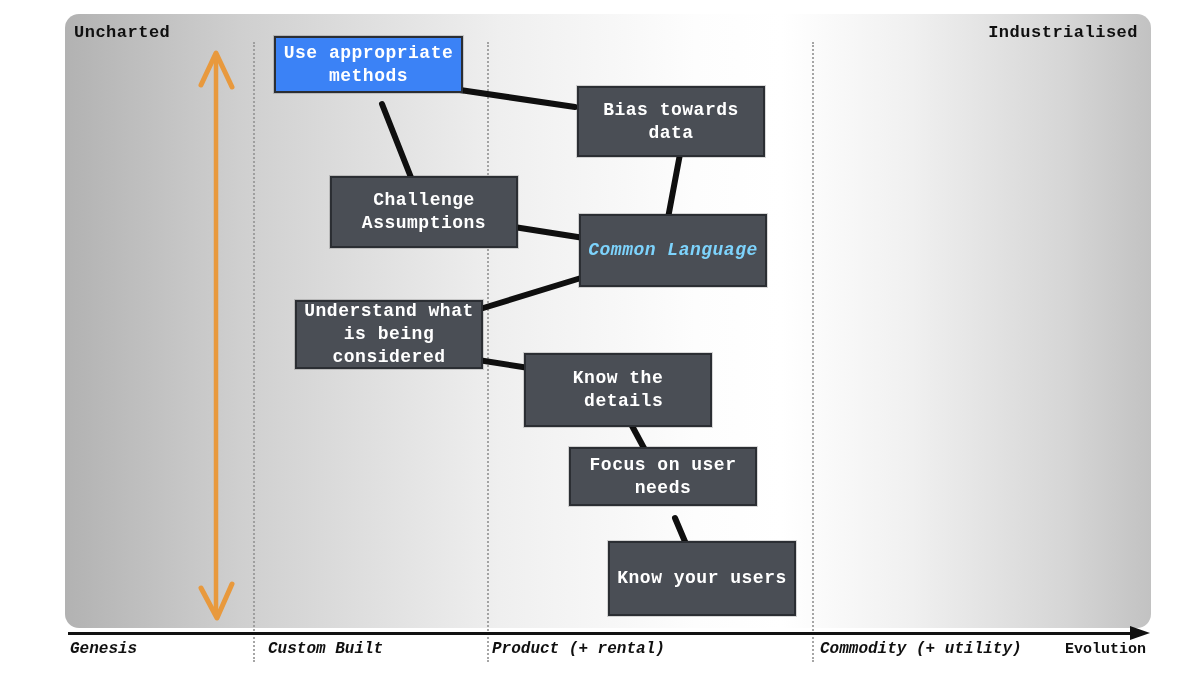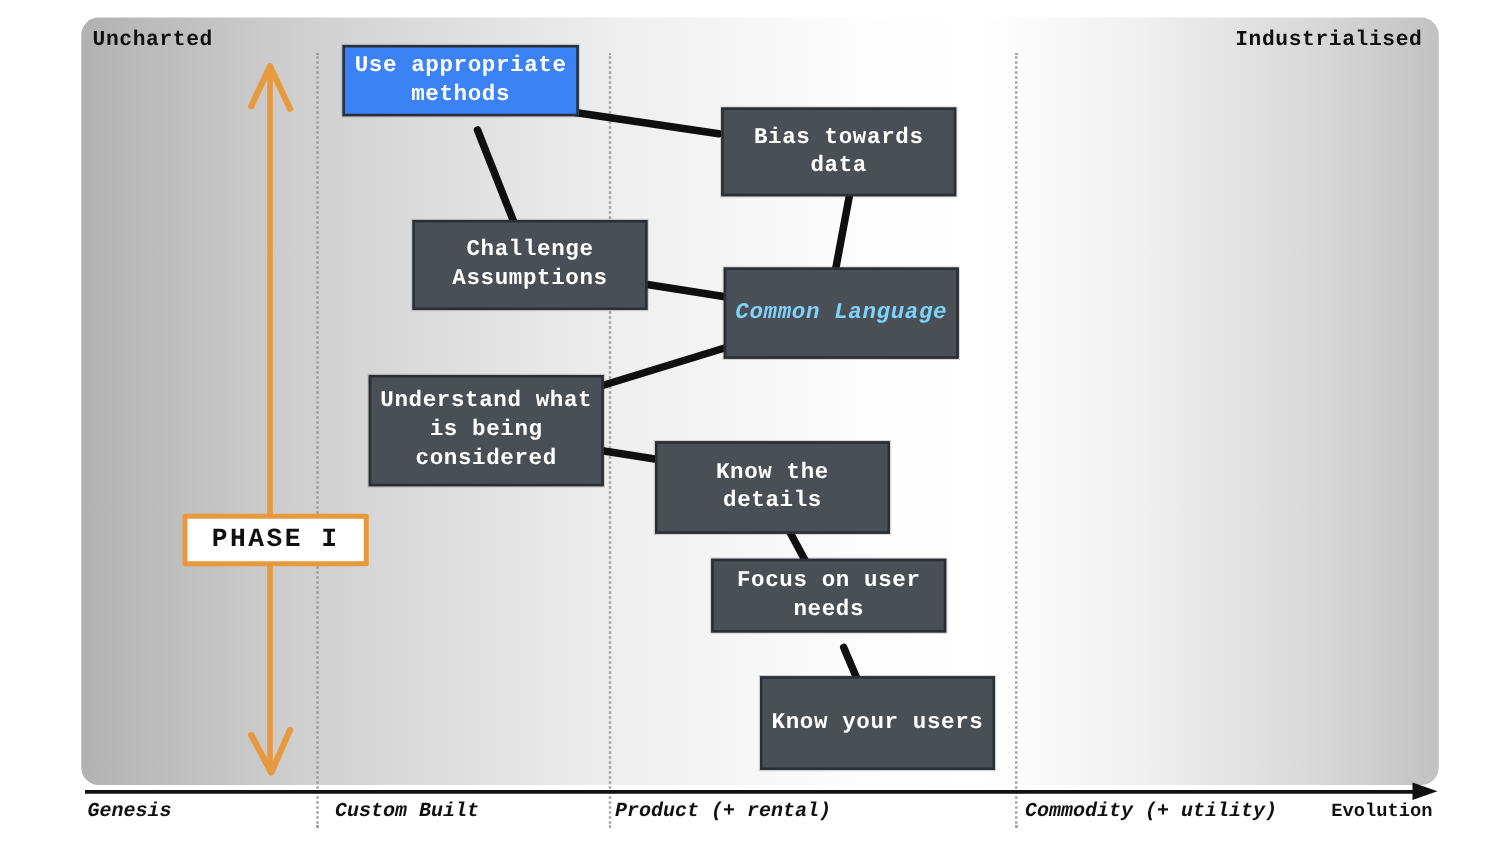--- a/index.html
+++ b/index.html
@@ -82,31 +82,30 @@
     </svg>
 
   <div id="nodes">
       <div class="node" style="left: 274px; top: 36px; width: 189px; height: 57px; background: #3b82f6; border-color: rgb(43, 46, 51); color: rgb(255, 255, 255);">Use appropriate
 methods</div>
       <div class="node" style="left: 577px; top: 86px; width: 188px; height: 71px; background: rgb(74, 78, 85); border-color: rgb(43, 46, 51); color: rgb(255, 255, 255);">Bias towards
 data</div>
       <div class="node" style="left: 330px; top: 176px; width: 188px; height: 72px; background: rgb(74, 78, 85); border-color: rgb(43, 46, 51); color: rgb(255, 255, 255);">Challenge
 Assumptions</div>
       <div class="node" style="left: 579px; top: 214px; width: 188px; height: 73px; background: rgb(74, 78, 85); border-color: rgb(43, 46, 51); color: #7dd3fc; font-style: italic;">Common Language</div>
-      <div class="node" style="left: 295px; top: 300px; width: 188px; height: 89px; background: rgb(74, 78, 85); border-color: rgb(43, 46, 51); color: rgb(255, 255, 255);">Understand what
+      <div class="node" style="left: 295px; top: 300px; width: 188px; height: 69px; background: rgb(74, 78, 85); border-color: rgb(43, 46, 51); color: rgb(255, 255, 255);">Understand what
 is being
 considered</div>
-      <div class="node" style="left: 524px; top: 353px; width: 188px; height: 74px; background: rgb(74, 78, 85); border-color: rgb(43, 46, 51); color: rgb(255, 255, 255);">Know the
+      <div class="node" style="left: 524px; top: 353px; width: 188px; height: 74px; background: rgb(74, 78, 85); border-color: rgb(43, 46, 51); color: rgb(255, 255, 255); text-align: right;">Know the
 details</div>
       <div class="node" style="left: 569px; top: 447px; width: 188px; height: 59px; background: rgb(74, 78, 85); border-color: rgb(43, 46, 51); color: rgb(255, 255, 255);">Focus on user
 needs</div>
       <div class="node" style="left: 608px; top: 541px; width: 188px; height: 75px; background: rgb(74, 78, 85); border-color: rgb(43, 46, 51); color: rgb(255, 255, 255);">Know your users</div>
     </div>
 
-  <div id="phase-badge">PHASE I</div>
 
   <div id="axis-line"></div>
   <div id="axis-arrowhead"></div>
   <div id="stage-labels">
       <div class="stage-label" style="left: 70px;">Genesis</div>
       <div class="stage-label" style="left: 268px;">Custom Built</div>
       <div class="stage-label" style="left: 492px;">Product (+ rental)</div>
       <div class="stage-label" style="left: 820px;">Commodity (+ utility)</div>
     </div>
   <div id="evolution-label">Evolution</div>

